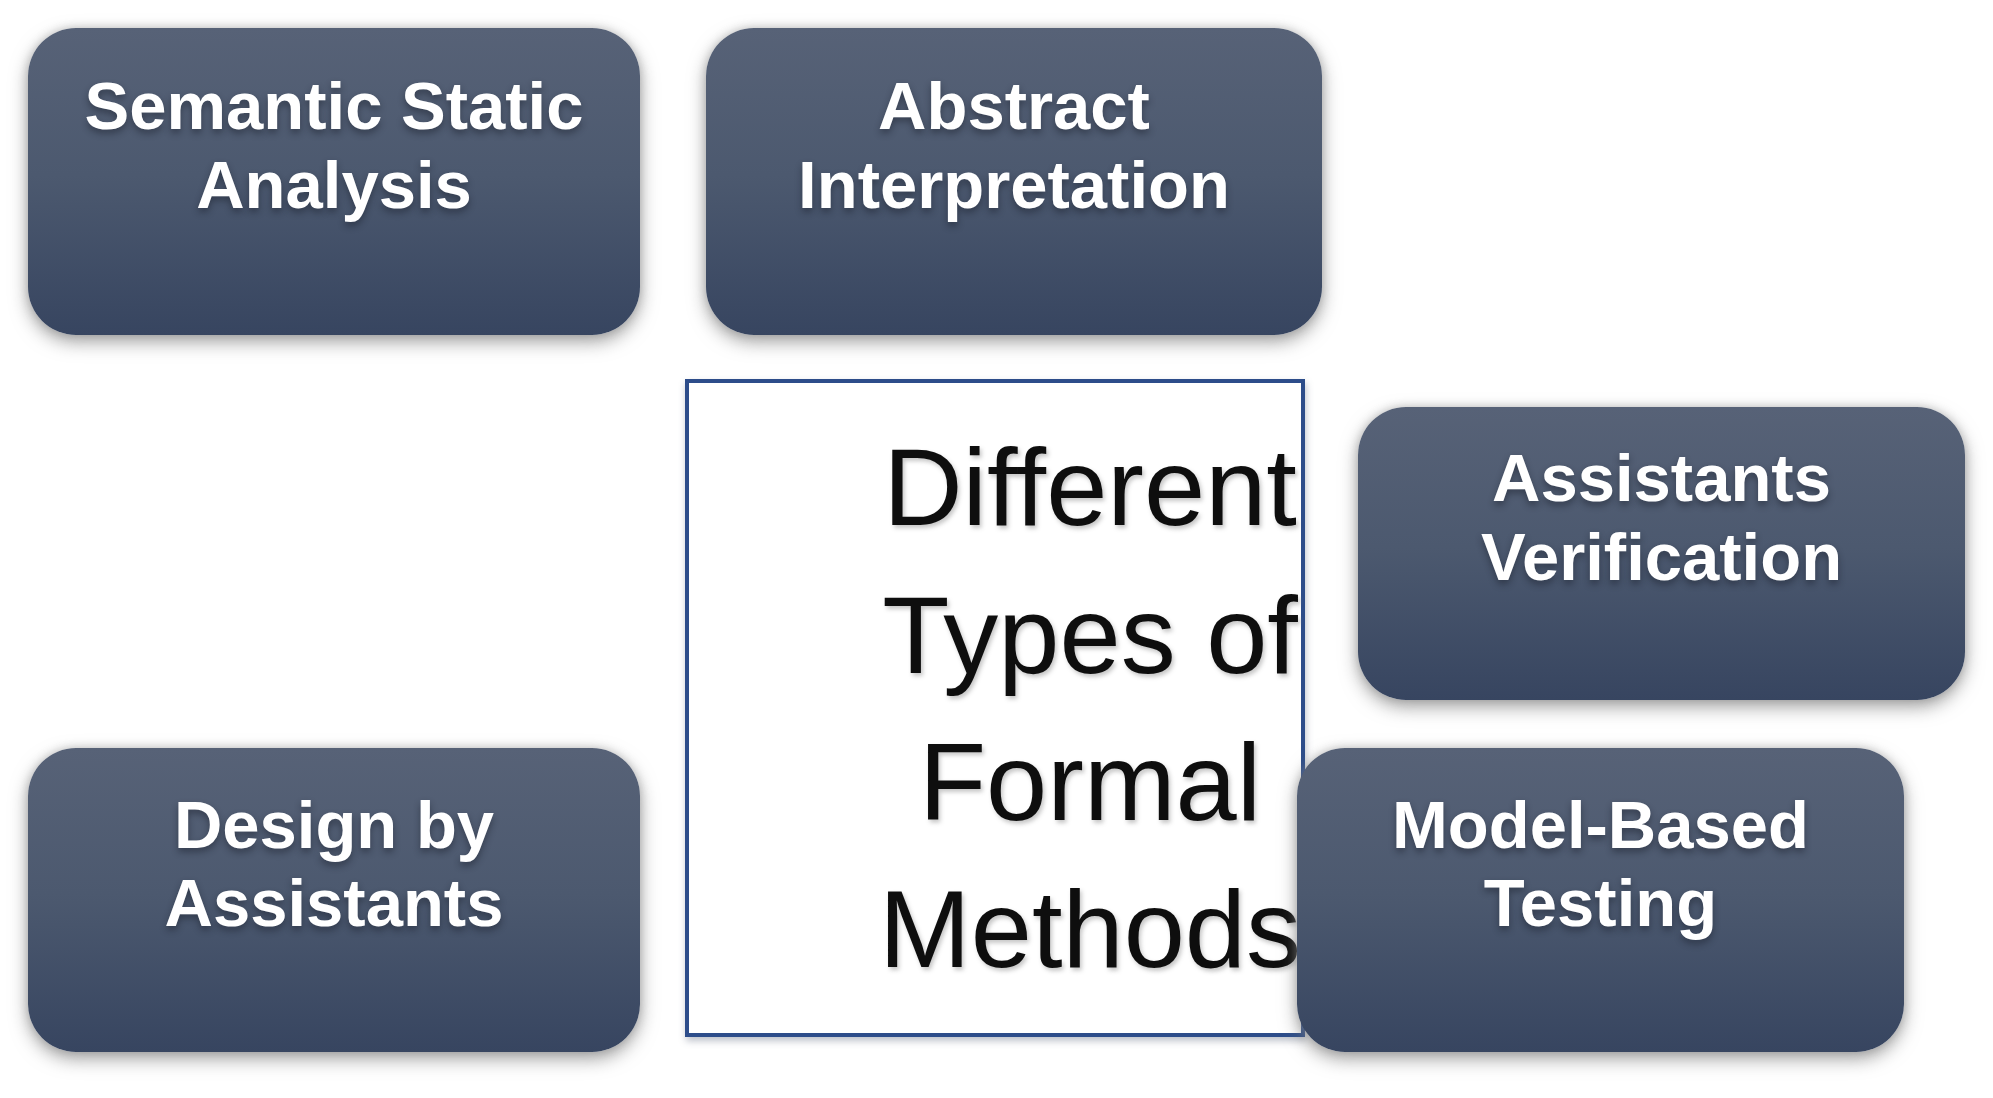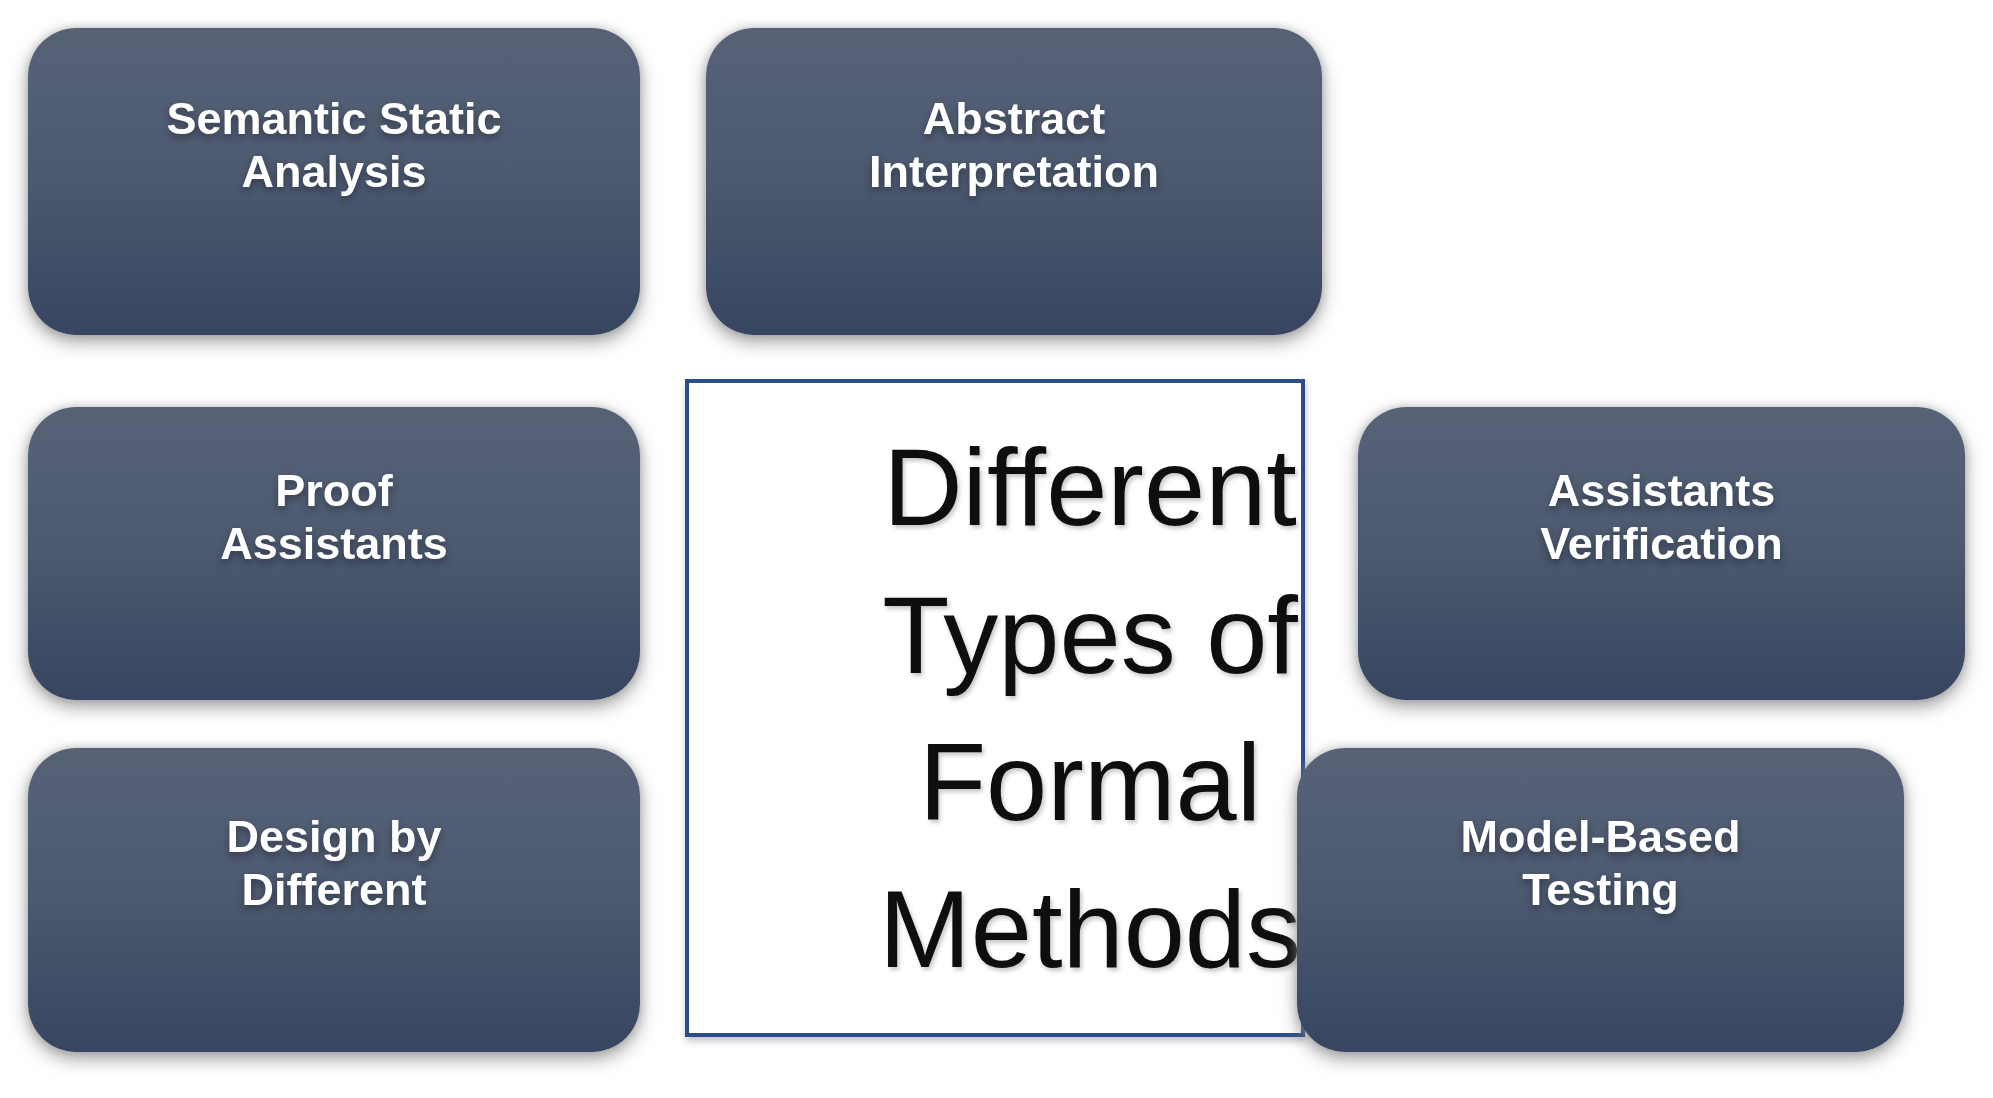--- a/index.html
+++ b/index.html
@@ -23,21 +23,21 @@
     box-shadow: 0 7px 18px rgba(115,115,115,0.65), 0 0 8px rgba(150,150,150,0.45);
     display: flex;
     align-items: center;
     justify-content: center;
     padding-bottom: 72px;
     box-sizing: border-box;
   }
   .method-box .label {
     color: #ffffff;
     font-weight: bold;
-    font-size: 45px;
+    font-size: 67px;
     line-height: 1.17;
     text-align: center;
     white-space: pre-line;
     text-shadow: 0 4px 7px rgba(20,25,35,0.45);
   }
   
   .pos-semantic   { left: 28px;   top: 28px;  width: 612px; height: 307px; }
   .pos-abstract   { left: 689px;  top: 28px;  width: 616px; height: 307px; margin-left: 17px; }
   .pos-modelcheck { left: 1358px; top: 28px;  width: 607px; height: 307px; }
   .pos-proof      { left: 28px;   top: 407px; width: 612px; height: 293px; }
@@ -79,40 +79,36 @@
     <span class="label">Semantic Static
 Analysis</span>
   </div>
 
   <div class="method-box pos-abstract">
     <span class="label">Abstract
 Interpretation</span>
   </div>
 
 
-  <div class="method-box pos-proof">
-    <span class="label">Proof
-Assistants</span>
-  </div>
 
   <div class="center-box">
     <span class="center-title">Different
 Types of
 Formal
 Methods</span>
   </div>
 
   <div class="method-box pos-deductive">
     <span class="label">Assistants
 Verification</span>
   </div>
 
   <div class="method-box pos-design">
     <span class="label">Design by
-Different</span>
+Assistants</span>
   </div>
 
   <div class="method-box pos-mbt">
     <span class="label">Model-Based
 Testing</span>
   </div>
 
 </div>
 
 </body></html>

